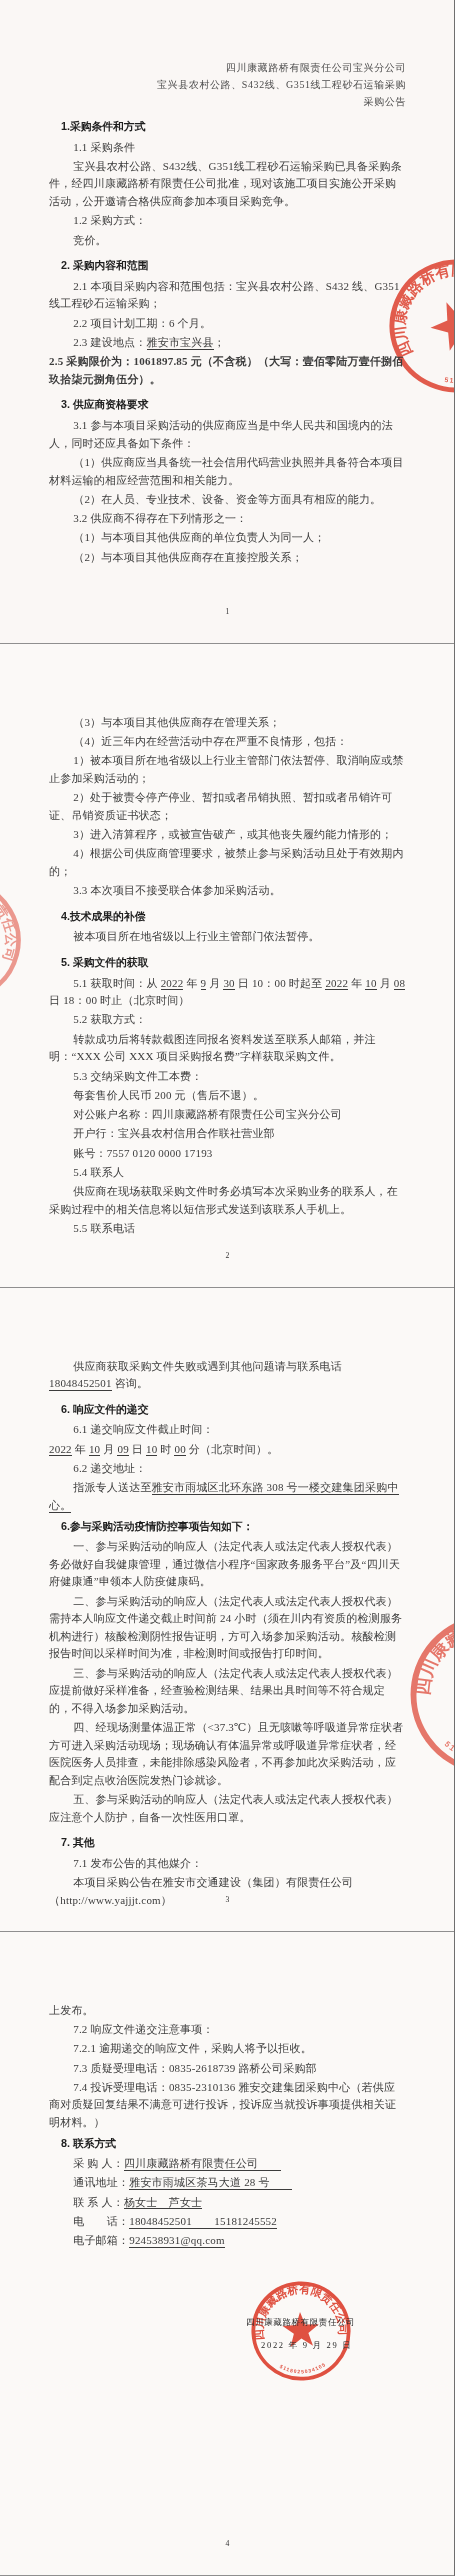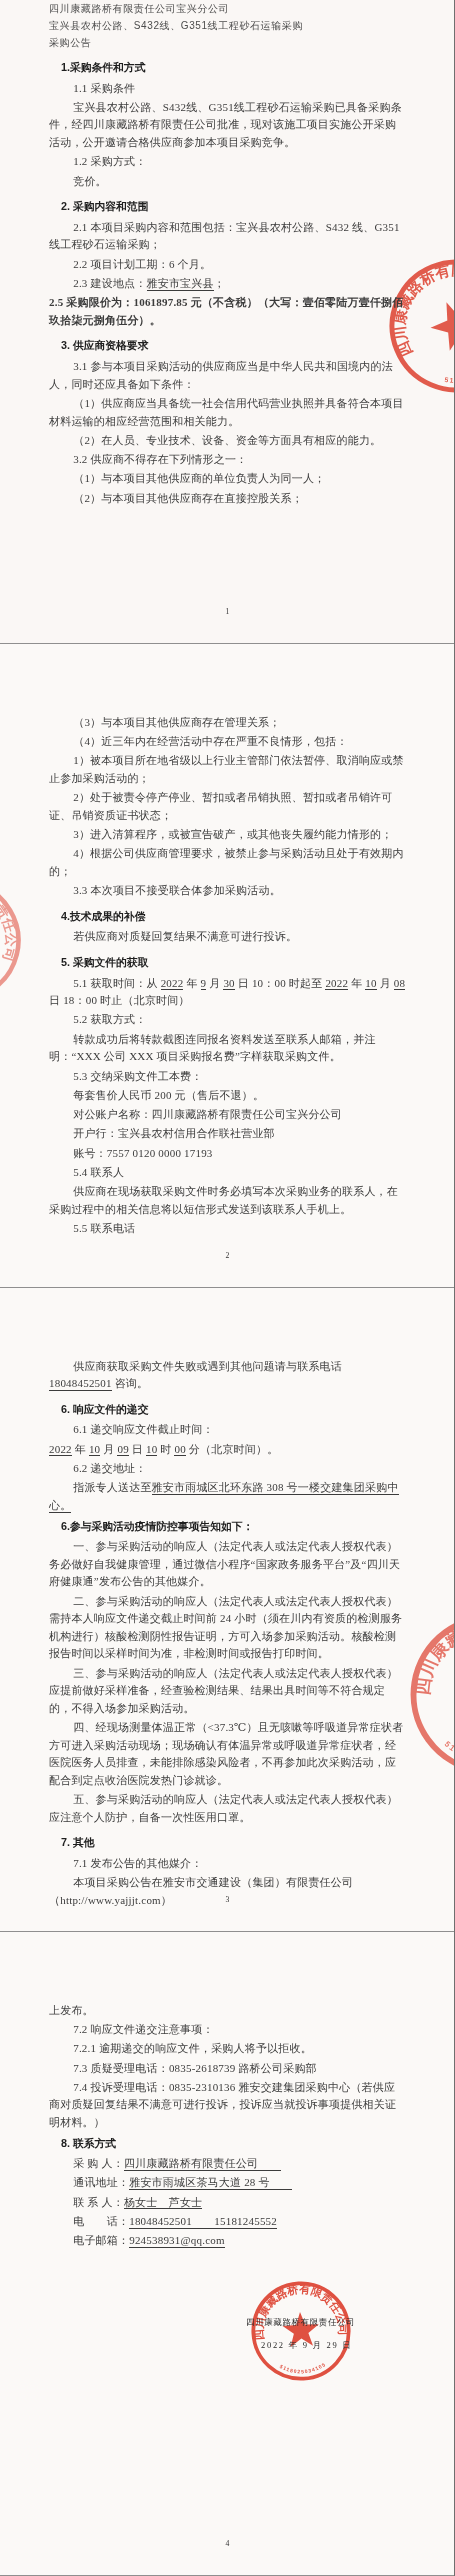--- a/index.html
+++ b/index.html
@@ -9,22 +9,22 @@
     background:#fbf9f7;
   }
   .page{
     width:455px;height:643px;position:relative;overflow:hidden;
     background:#fbf9f7;border-bottom:1.1px solid #8f8f8f;box-sizing:content-box;
   }
   .page:last-child{border-bottom:1.7px solid #5e5e5e;height:643px;}
   .page1{background:#faf7f5;}
   .content{padding:0 49px;position:relative;z-index:2;}
   .pt{padding-top:68px;}
-  .title-block{text-align:left;color:#4c4c4c;
-    font-family:Liberation Sans, sans-serif;}
+  .title-block{margin-top:59px;text-align:right;color:#4c4c4c;
+    font-family:Liberation Serif, serif;}
   .title-line{font-size:10px;line-height:17px;letter-spacing:0.6px;}
   .h{
     font-family:"Liberation Sans","DejaVu Sans",sans-serif;
     font-size:10.8px;font-weight:bold;color:#1f1f1f;
     margin:9px 0 4.6px 1.1em;line-height:15px;
   }
   p.body{
     font-size:11px;line-height:17.6px;color:#3c3c3c;margin:1.7px 0;
     letter-spacing:0.2px;
   }
@@ -110,21 +110,21 @@
     </svg>
     <div class="content pt">
       <p class="body ti">（3）与本项目其他供应商存在管理关系；</p>
       <p class="body ti">（4）近三年内在经营活动中存在严重不良情形，包括：</p>
       <p class="body ti">1）被本项目所在地省级以上行业主管部门依法暂停、取消响应或禁止参加采购活动的；</p>
       <p class="body ti">2）处于被责令停产停业、暂扣或者吊销执照、暂扣或者吊销许可证、吊销资质证书状态；</p>
       <p class="body ti">3）进入清算程序，或被宣告破产，或其他丧失履约能力情形的；</p>
       <p class="body ti">4）根据公司供应商管理要求，被禁止参与采购活动且处于有效期内的；</p>
       <p class="body ti">3.3 本次项目不接受联合体参加采购活动。</p>
       <h2 class="h">4.技术成果的补偿</h2>
-      <p class="body ti">若供应商对质疑回复结果不满意可进行投诉。</p>
+      <p class="body ti">被本项目所在地省级以上行业主管部门依法暂停。</p>
       <h2 class="h">5.  采购文件的获取</h2>
       <p class="body ti"><span>5.1 获取时间：从 </span><span class="u">2022</span><span> 年 </span><span class="u">9</span><span> 月 </span><span class="u">30</span><span> 日 10：00 时起至 </span><span class="u">2022</span><span> 年 </span><span class="u">10</span><span> 月 </span><span class="u">08</span><span> 日 18：00 时止（北京时间）</span></p>
       <p class="body ti">5.2 获取方式：</p>
       <p class="body ti">转款成功后将转款截图连同报名资料发送至联系人邮箱，并注明：“XXX 公司 XXX 项目采购报名费”字样获取采购文件。</p>
       <p class="body ti">5.3 交纳采购文件工本费：</p>
       <p class="body ti">每套售价人民币 200 元（售后不退）。</p>
       <p class="body ti">对公账户名称：四川康藏路桥有限责任公司宝兴分公司</p>
       <p class="body ti">开户行：宝兴县农村信用合作联社营业部</p>
       <p class="body ti">账号：7557 0120 0000 17193</p>
       <p class="body ti">5.4 联系人</p>
@@ -146,21 +146,21 @@
       <text font-size="9.5" letter-spacing="2"><textPath href="#arcB3" startOffset="50%" text-anchor="middle">5118025034105</textPath></text>
     </svg>
     <div class="content pt">
       <p class="body ti"><span>供应商获取采购文件失败或遇到其他问题请与联系电话 </span><span class="u">18048452501</span><span> 咨询。</span></p>
       <h2 class="h">6.  响应文件的递交</h2>
       <p class="body ti">6.1 递交响应文件截止时间：</p>
       <p class="body"><span class="u">2022</span><span> 年 </span><span class="u">10</span><span> 月 </span><span class="u">09</span><span> 日 </span><span class="u">10</span><span> 时 </span><span class="u">00</span><span> 分（北京时间）。</span></p>
       <p class="body ti">6.2 递交地址：</p>
       <p class="body ti"><span>指派专人送达至</span><span class="u">雅安市雨城区北环东路 308 号一楼交建集团采购中心。</span></p>
       <h2 class="h mt30">6.参与采购活动疫情防控事项告知如下：</h2>
-      <p class="body ti mt36">一、参与采购活动的响应人（法定代表人或法定代表人授权代表）务必做好自我健康管理，通过微信小程序“国家政务服务平台”及“四川天府健康通”发布公告的其他媒介。</p>
+      <p class="body ti mt36">一、参与采购活动的响应人（法定代表人或法定代表人授权代表）务必做好自我健康管理，通过微信小程序“国家政务服务平台”及“四川天府健康通”申领本人防疫健康码。</p>
       <p class="body ti">二、参与采购活动的响应人（法定代表人或法定代表人授权代表）需持本人响应文件递交截止时间前 24 小时（须在川内有资质的检测服务机构进行）核酸检测阴性报告证明，方可入场参加采购活动。核酸检测报告时间以采样时间为准，非检测时间或报告打印时间。</p>
       <p class="body ti">三、参与采购活动的响应人（法定代表人或法定代表人授权代表）应提前做好采样准备，经查验检测结果、结果出具时间等不符合规定的，不得入场参加采购活动。</p>
       <p class="body ti">四、经现场测量体温正常（&lt;37.3℃）且无咳嗽等呼吸道异常症状者方可进入采购活动现场；现场确认有体温异常或呼吸道异常症状者，经医院医务人员排查，未能排除感染风险者，不再参加此次采购活动，应配合到定点收治医院发热门诊就诊。</p>
       <p class="body ti">五、参与采购活动的响应人（法定代表人或法定代表人授权代表）应注意个人防护，自备一次性医用口罩。</p>
       <h2 class="h">7.  其他</h2>
       <p class="body ti">7.1 发布公告的其他媒介：</p>
       <p class="body ti">本项目采购公告在雅安市交通建设（集团）有限责任公司（http://www.yajjjt.com）</p>
     </div>
     <div class="page-no">3</div>
   </div>

